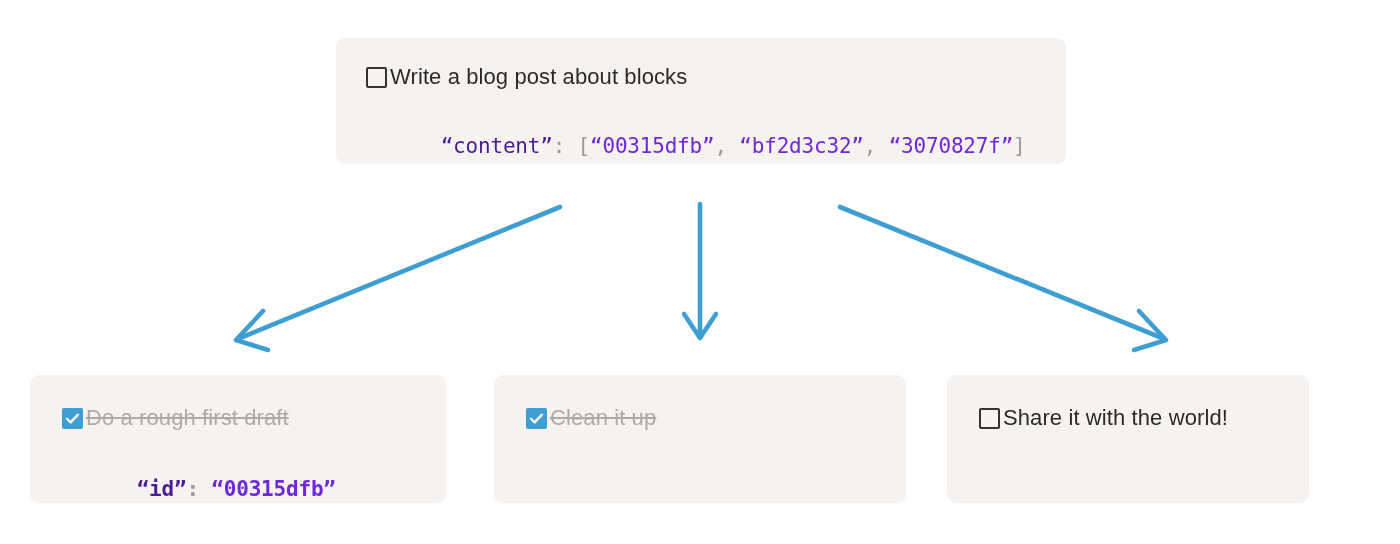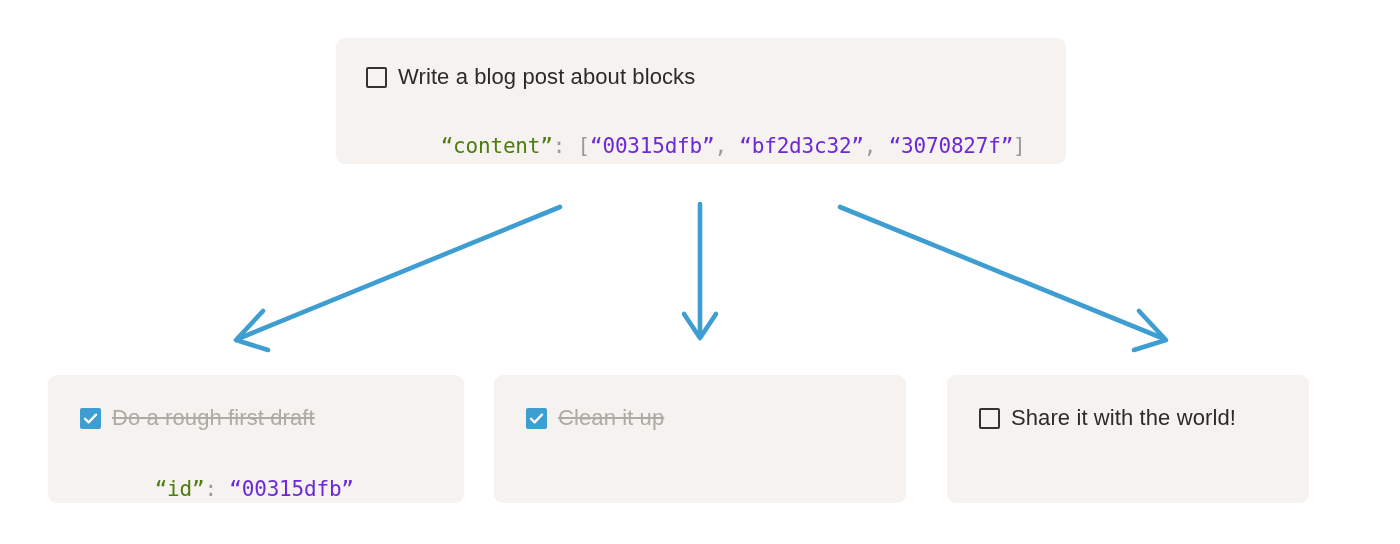--- a/index.html
+++ b/index.html
@@ -38,29 +38,29 @@
     height: 126px;
     padding: 26px 30px 0 30px;
   }
 
   .card-child {
     top: 375px;
     width: 416px;
     height: 128px;
     padding: 30px 0 0 32px;
   }
-  .card-child.c0 { left: 48px;  width: 416px; }
+  .card-child.c0 { left: 30px;  width: 416px; }
   .card-child.c1 { left: 494px; width: 412px; }
   .card-child.c2 { left: 947px; width: 362px; }
 
   
   .todo-row {
     display: flex;
     align-items: center;
-    gap: 11px;
+    gap: 3px;
   }
 
   .checkbox {
     width: 21px;
     height: 21px;
     box-sizing: border-box;
     flex: 0 0 auto;
     position: relative;
     border-radius: 2px;
   }
@@ -97,23 +97,23 @@
 
   
   .json-line {
     font-family: "DejaVu Sans Mono", monospace;
     font-size: 21px;
     line-height: 28px;
     white-space: pre;
     letter-spacing: -0.2px;
   }
   .card-parent .json-line { margin-top: 14px; }
-  .card-child  .json-line { margin-top: 16px; }
+  .card-child  .json-line { margin-top: 16px; font-weight: bold; }
 
-  .tok-key    { color: #4d7c0f; }
+  .tok-key    { color: #4c1d95; }
   .tok-punct  { color: #9a9a9a; }
   .tok-str    { color: #6d28d9; }
 
   
   #arrows {
     position: absolute;
     left: 0;
     top: 0;
     width: 1400px;
     height: 544px;

